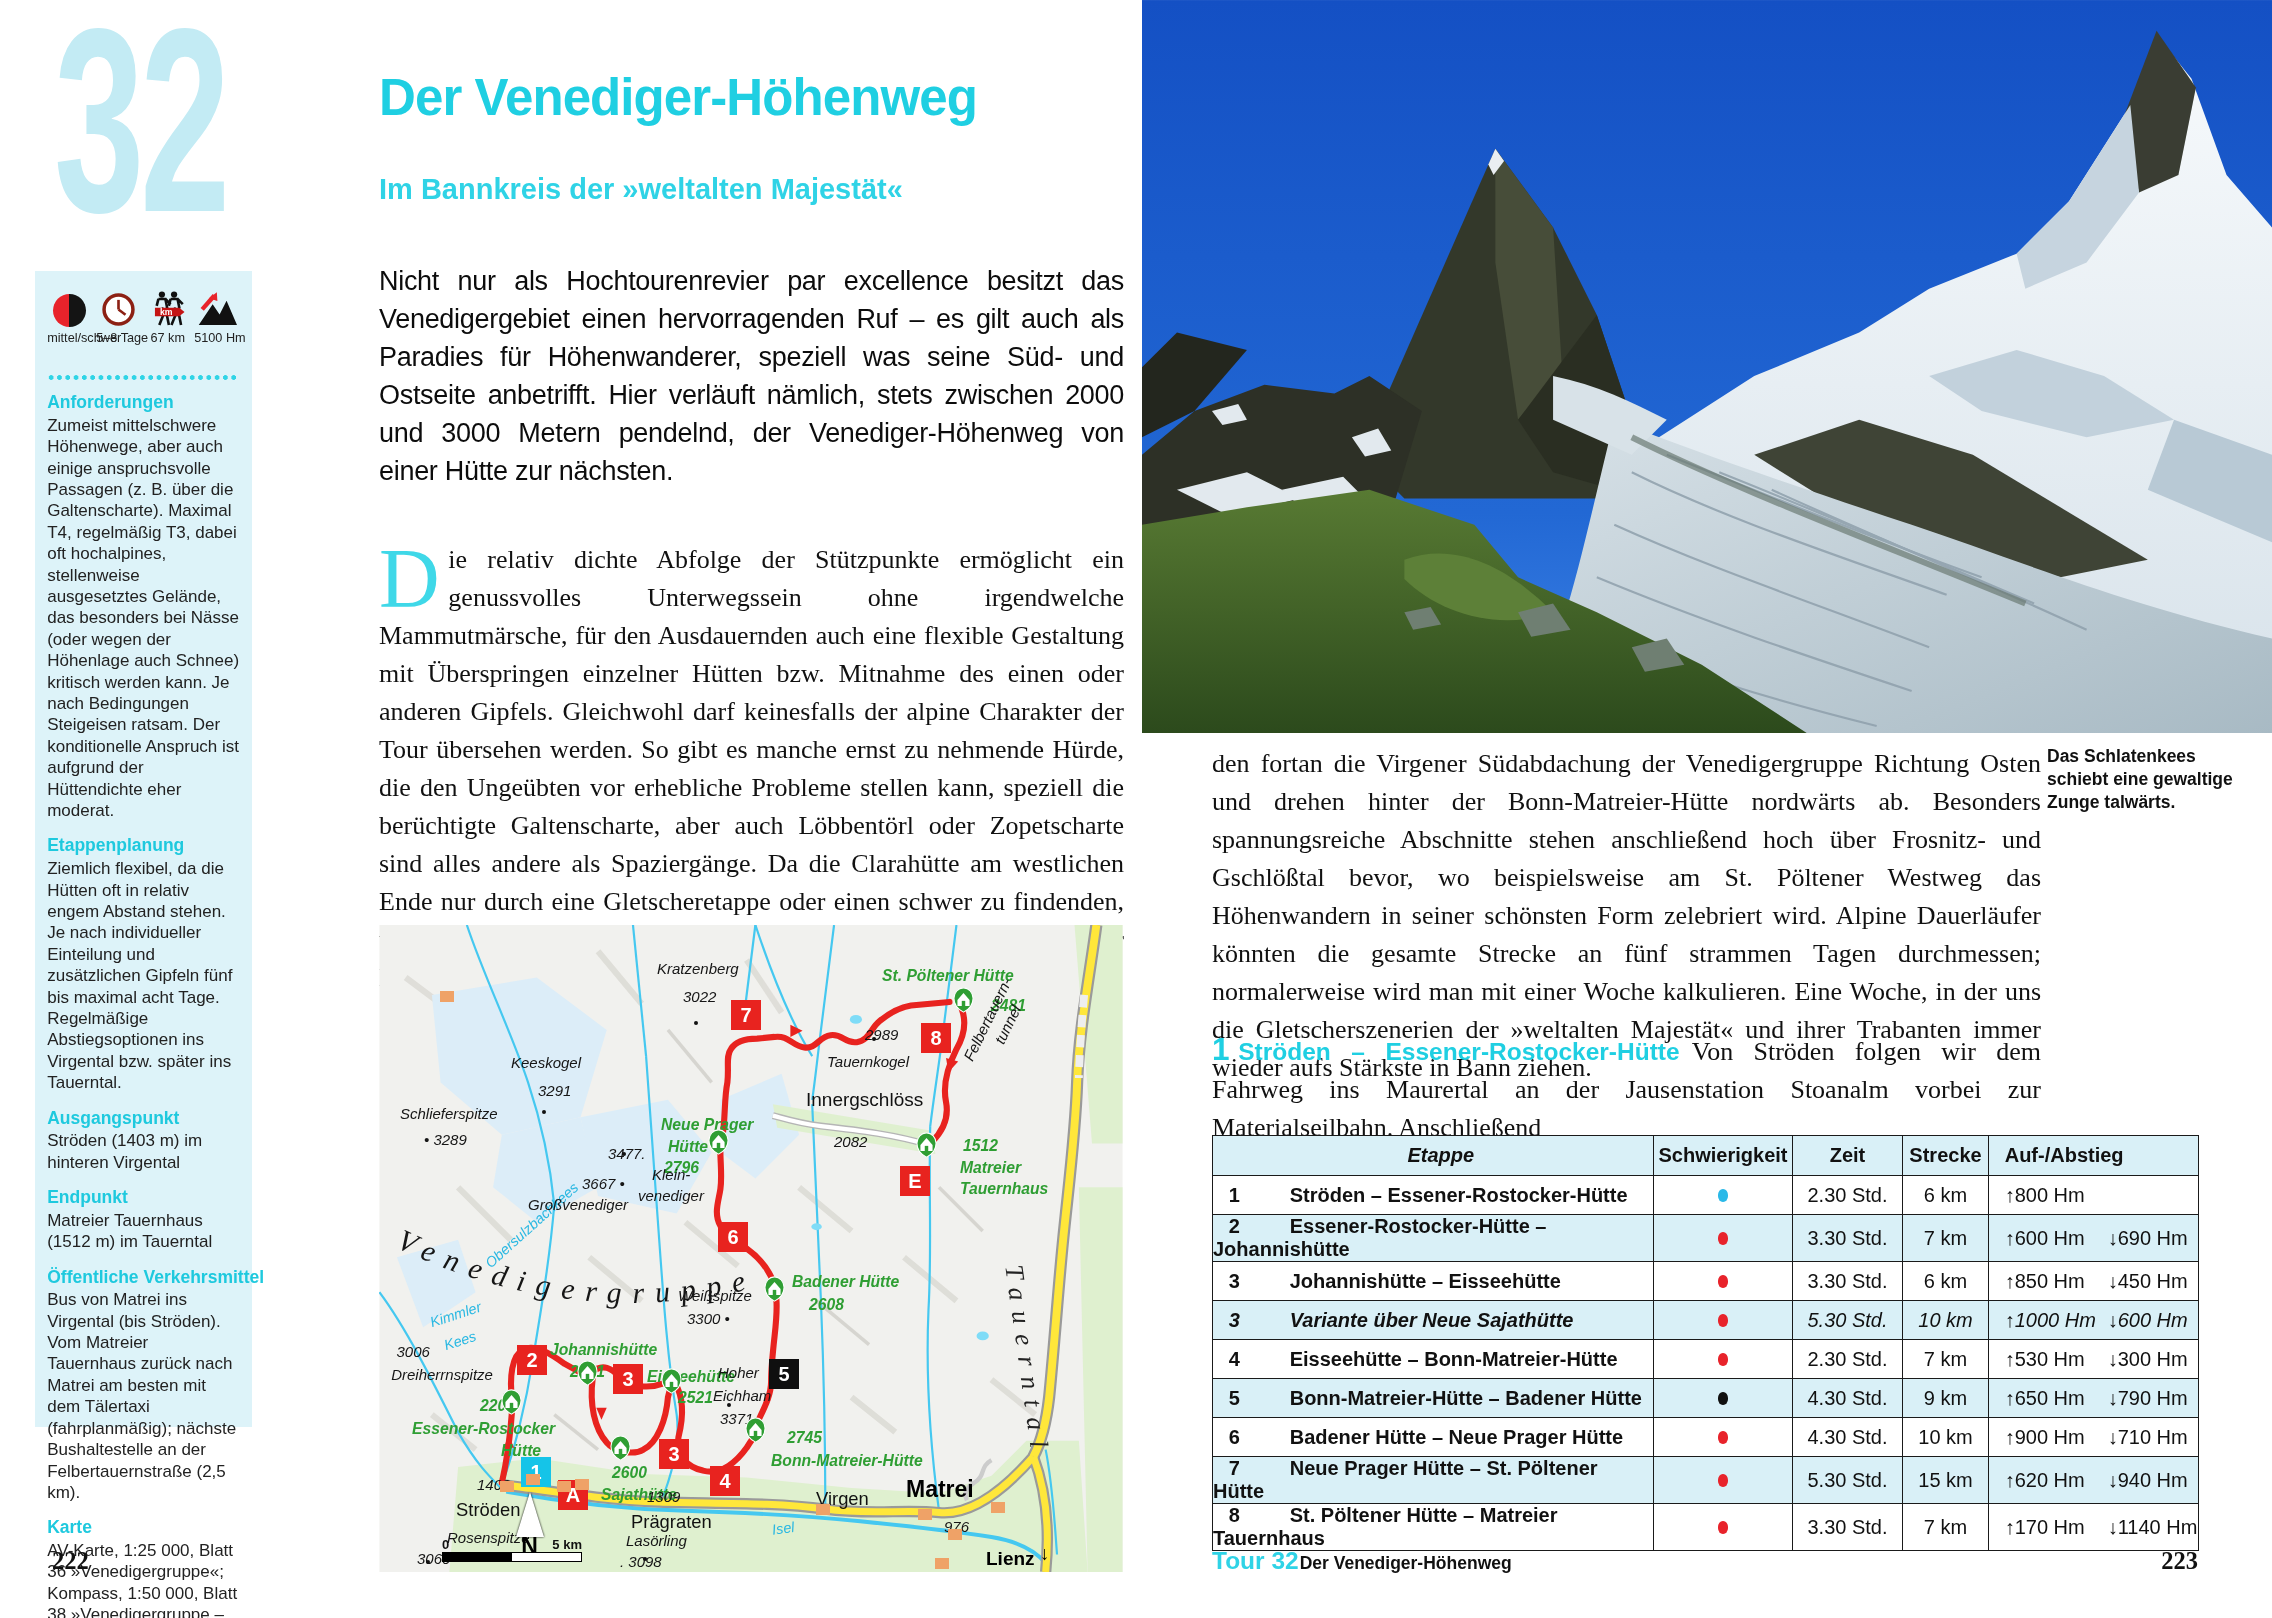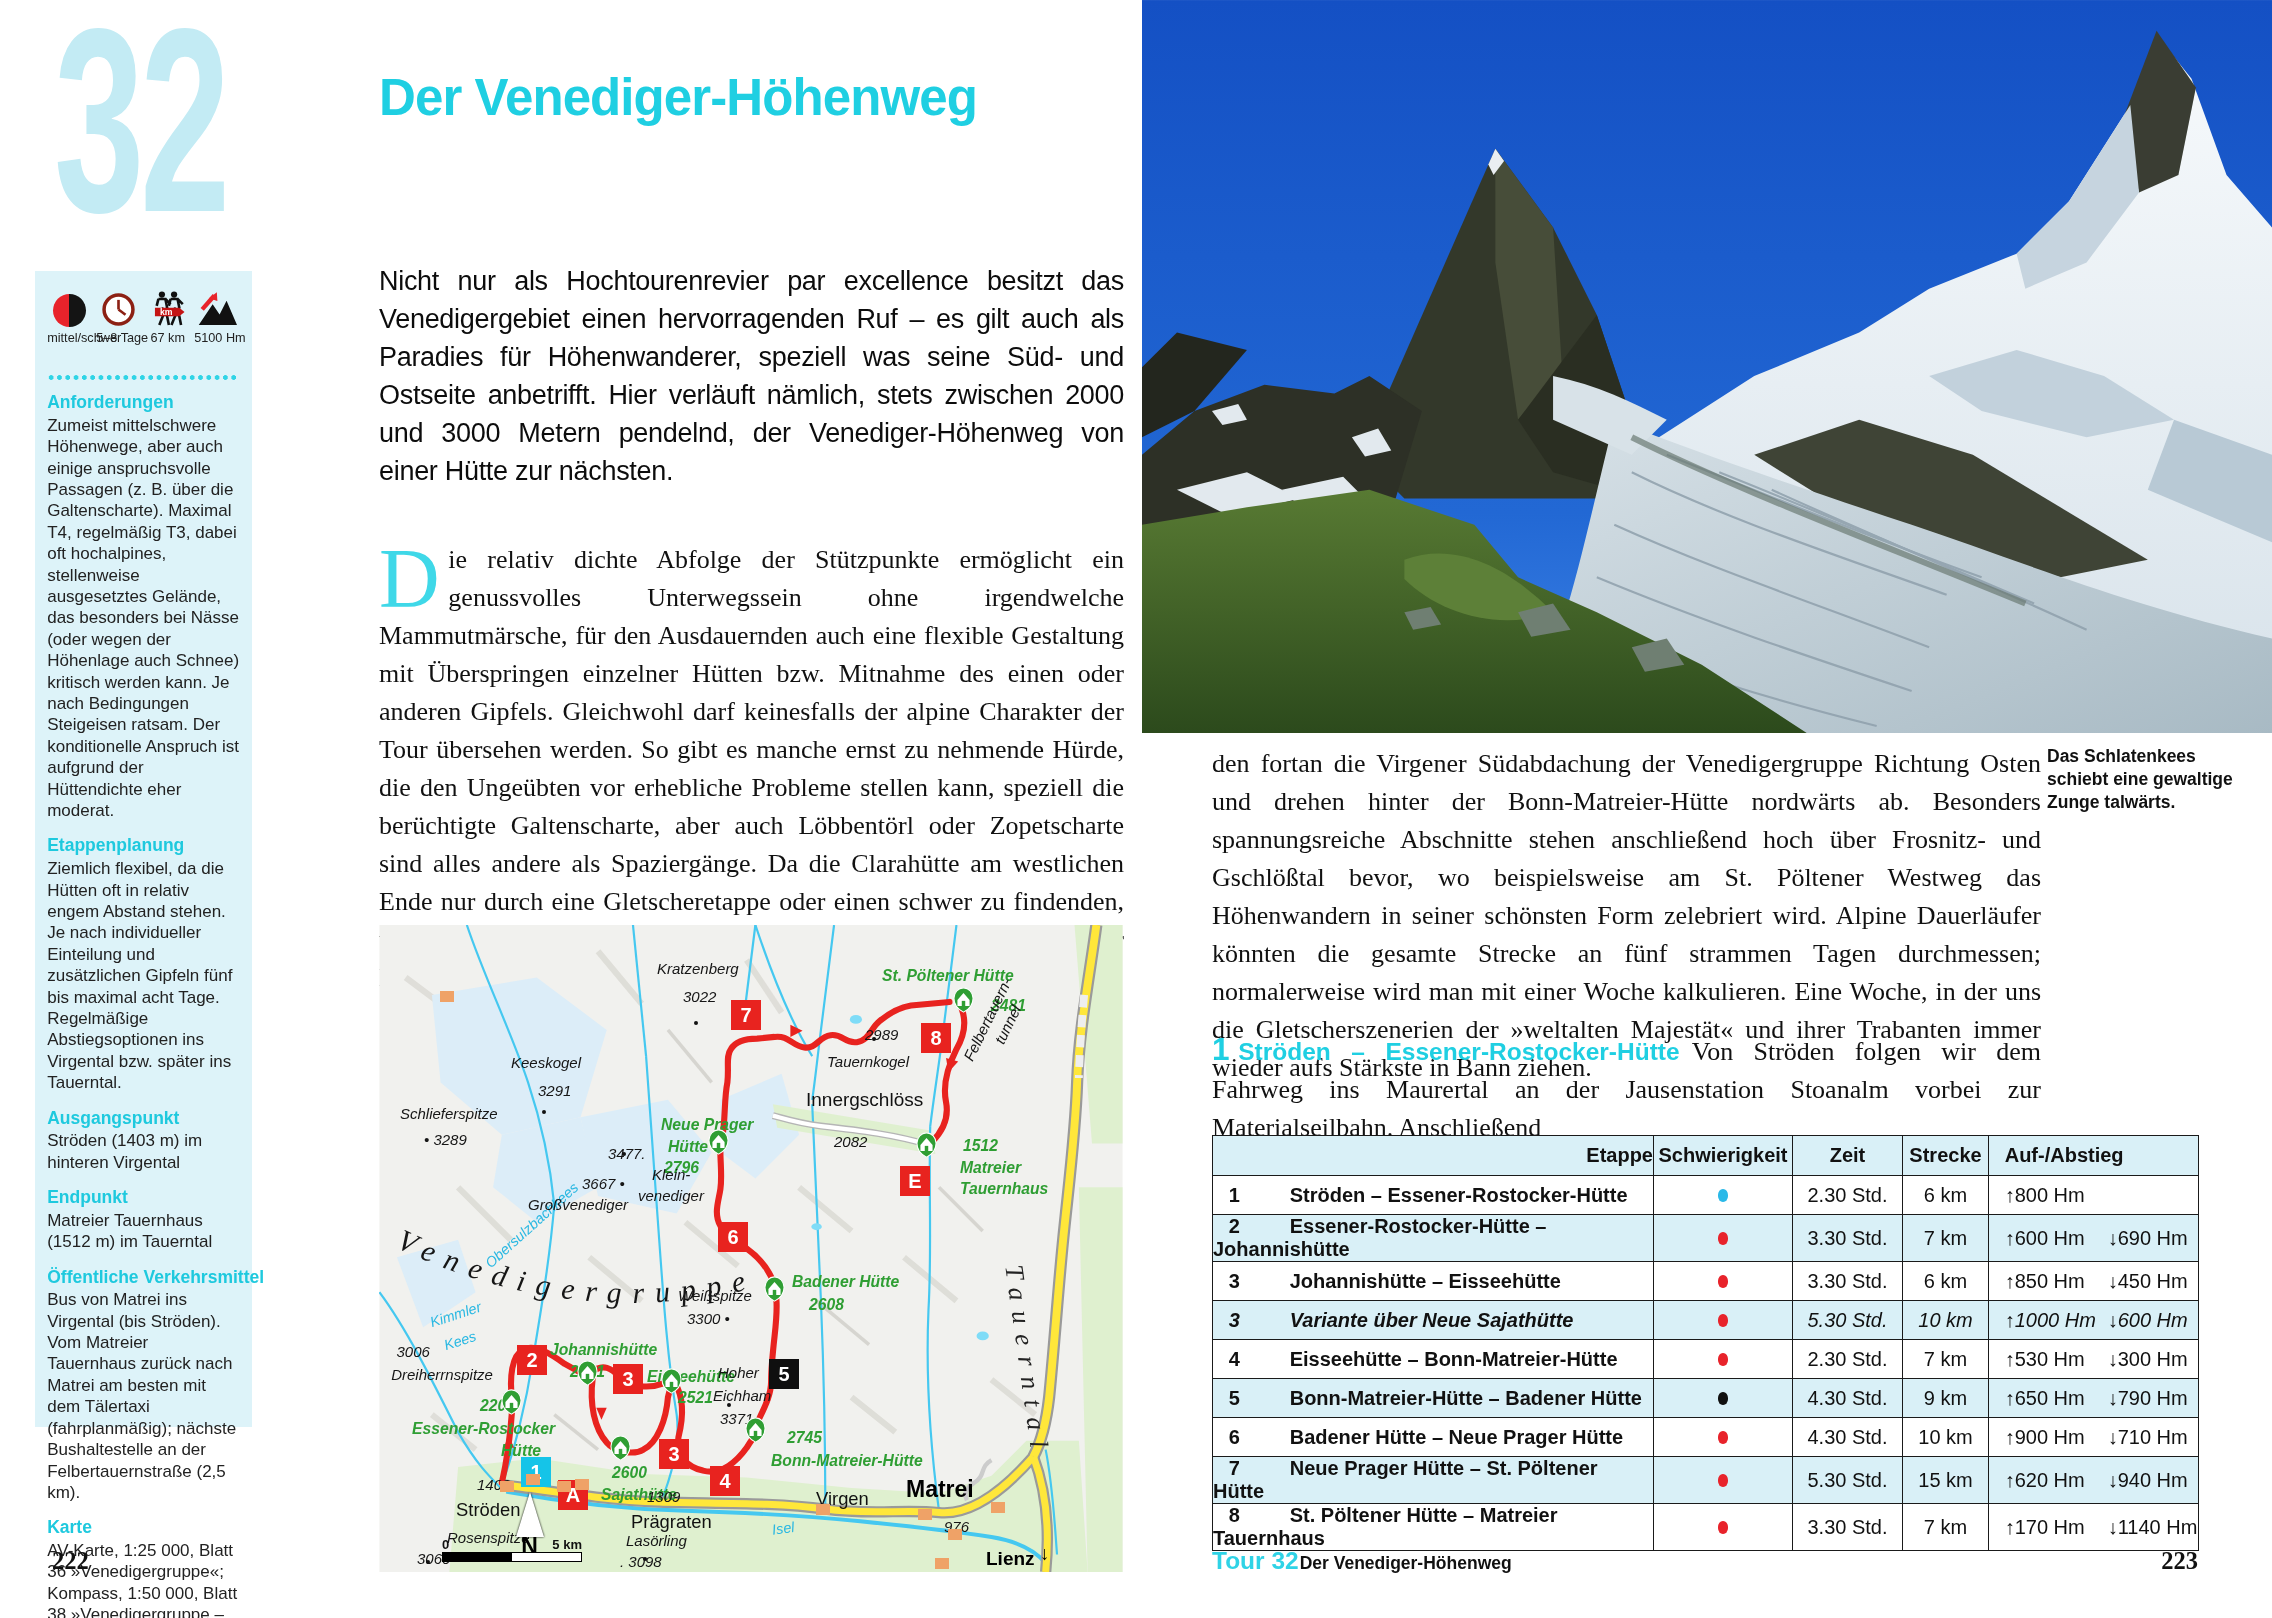--- a/index.html
+++ b/index.html
@@ -69,21 +69,21 @@
      line-height:38px;text-align:justify;margin:0;hyphens:auto;}
   #stagep{left:1212px;top:1030px;width:829px;font-family:"Liberation Serif",serif;font-size:26px;
      line-height:38px;text-align:justify;margin:0;}
   #stage-num{font-family:"Liberation Sans",sans-serif;color:#1fcfe2;font-weight:bold;font-size:31.5px;margin-right:8.7px;}
   #stage-title{font-family:"Liberation Sans",sans-serif;color:#1fcfe2;font-weight:bold;font-size:24.5px;margin-right:12.2px;}
 
   
   #etappen{left:1212px;top:1135px;width:986px;border-collapse:collapse;table-layout:fixed;}
   #etappen th,#etappen td{border:1.7px solid #1a1a1a;padding:0;height:38px;font-size:20px;vertical-align:middle;}
   #etappen thead th{background:#d9f0f7;font-weight:bold;text-align:center;height:39px;}
-  #etappen thead th.h-etappe{text-align:right;padding-left:15.7px;}
+  #etappen thead th.h-etappe{text-align:center;padding-left:15.7px;font-style:italic;}
   #etappen thead th.h-auf{text-align:left;padding-left:15.7px;}
   #etappen tbody tr:nth-child(even){background:#d9f0f7;}
   #etappen td.c-dot,#etappen td.c-zeit,#etappen td.c-str{text-align:center;}
   #etappen td.c-auf{padding-left:15.7px;}
   #etappen .auf{display:inline-block;min-width:103px;}
   #etappen tr.variant{font-style:italic;}
   .dot{display:inline-block;width:9.6px;height:12.2px;border-radius:50%;}
   .dot.cyan{background:#2bb9e8;} .dot.red{background:#e8232b;} .dot.black{background:#101010;}
 
   
@@ -93,20 +93,21 @@
   #foot-title{font-weight:bold;font-size:17.5px;}
   #foot-pnum{margin-left:auto;font-family:"Liberation Serif",serif;font-weight:bold;font-size:24.5px;}
 </style>
 </head>
 <body>
 
 <div id="page">
 
   <div class="abs" id="tour-number">32</div>
   <h1 class="abs" id="page-title" style="margin:0">Der Venediger-Höhenweg</h1>
+  <h2 class="abs" id="page-subtitle" style="margin:0">Im Bannkreis der »weltalten Majestät«</h2>
 
   <div class="abs" id="infobox">
     <div id="icon-row">
       <div class="icon-card">
         <div class="glyph">
             <div id="diff-circle"></div>
           </div>
         <div class="cap">mittel/schwer</div>
       </div>
       <div class="icon-card">

